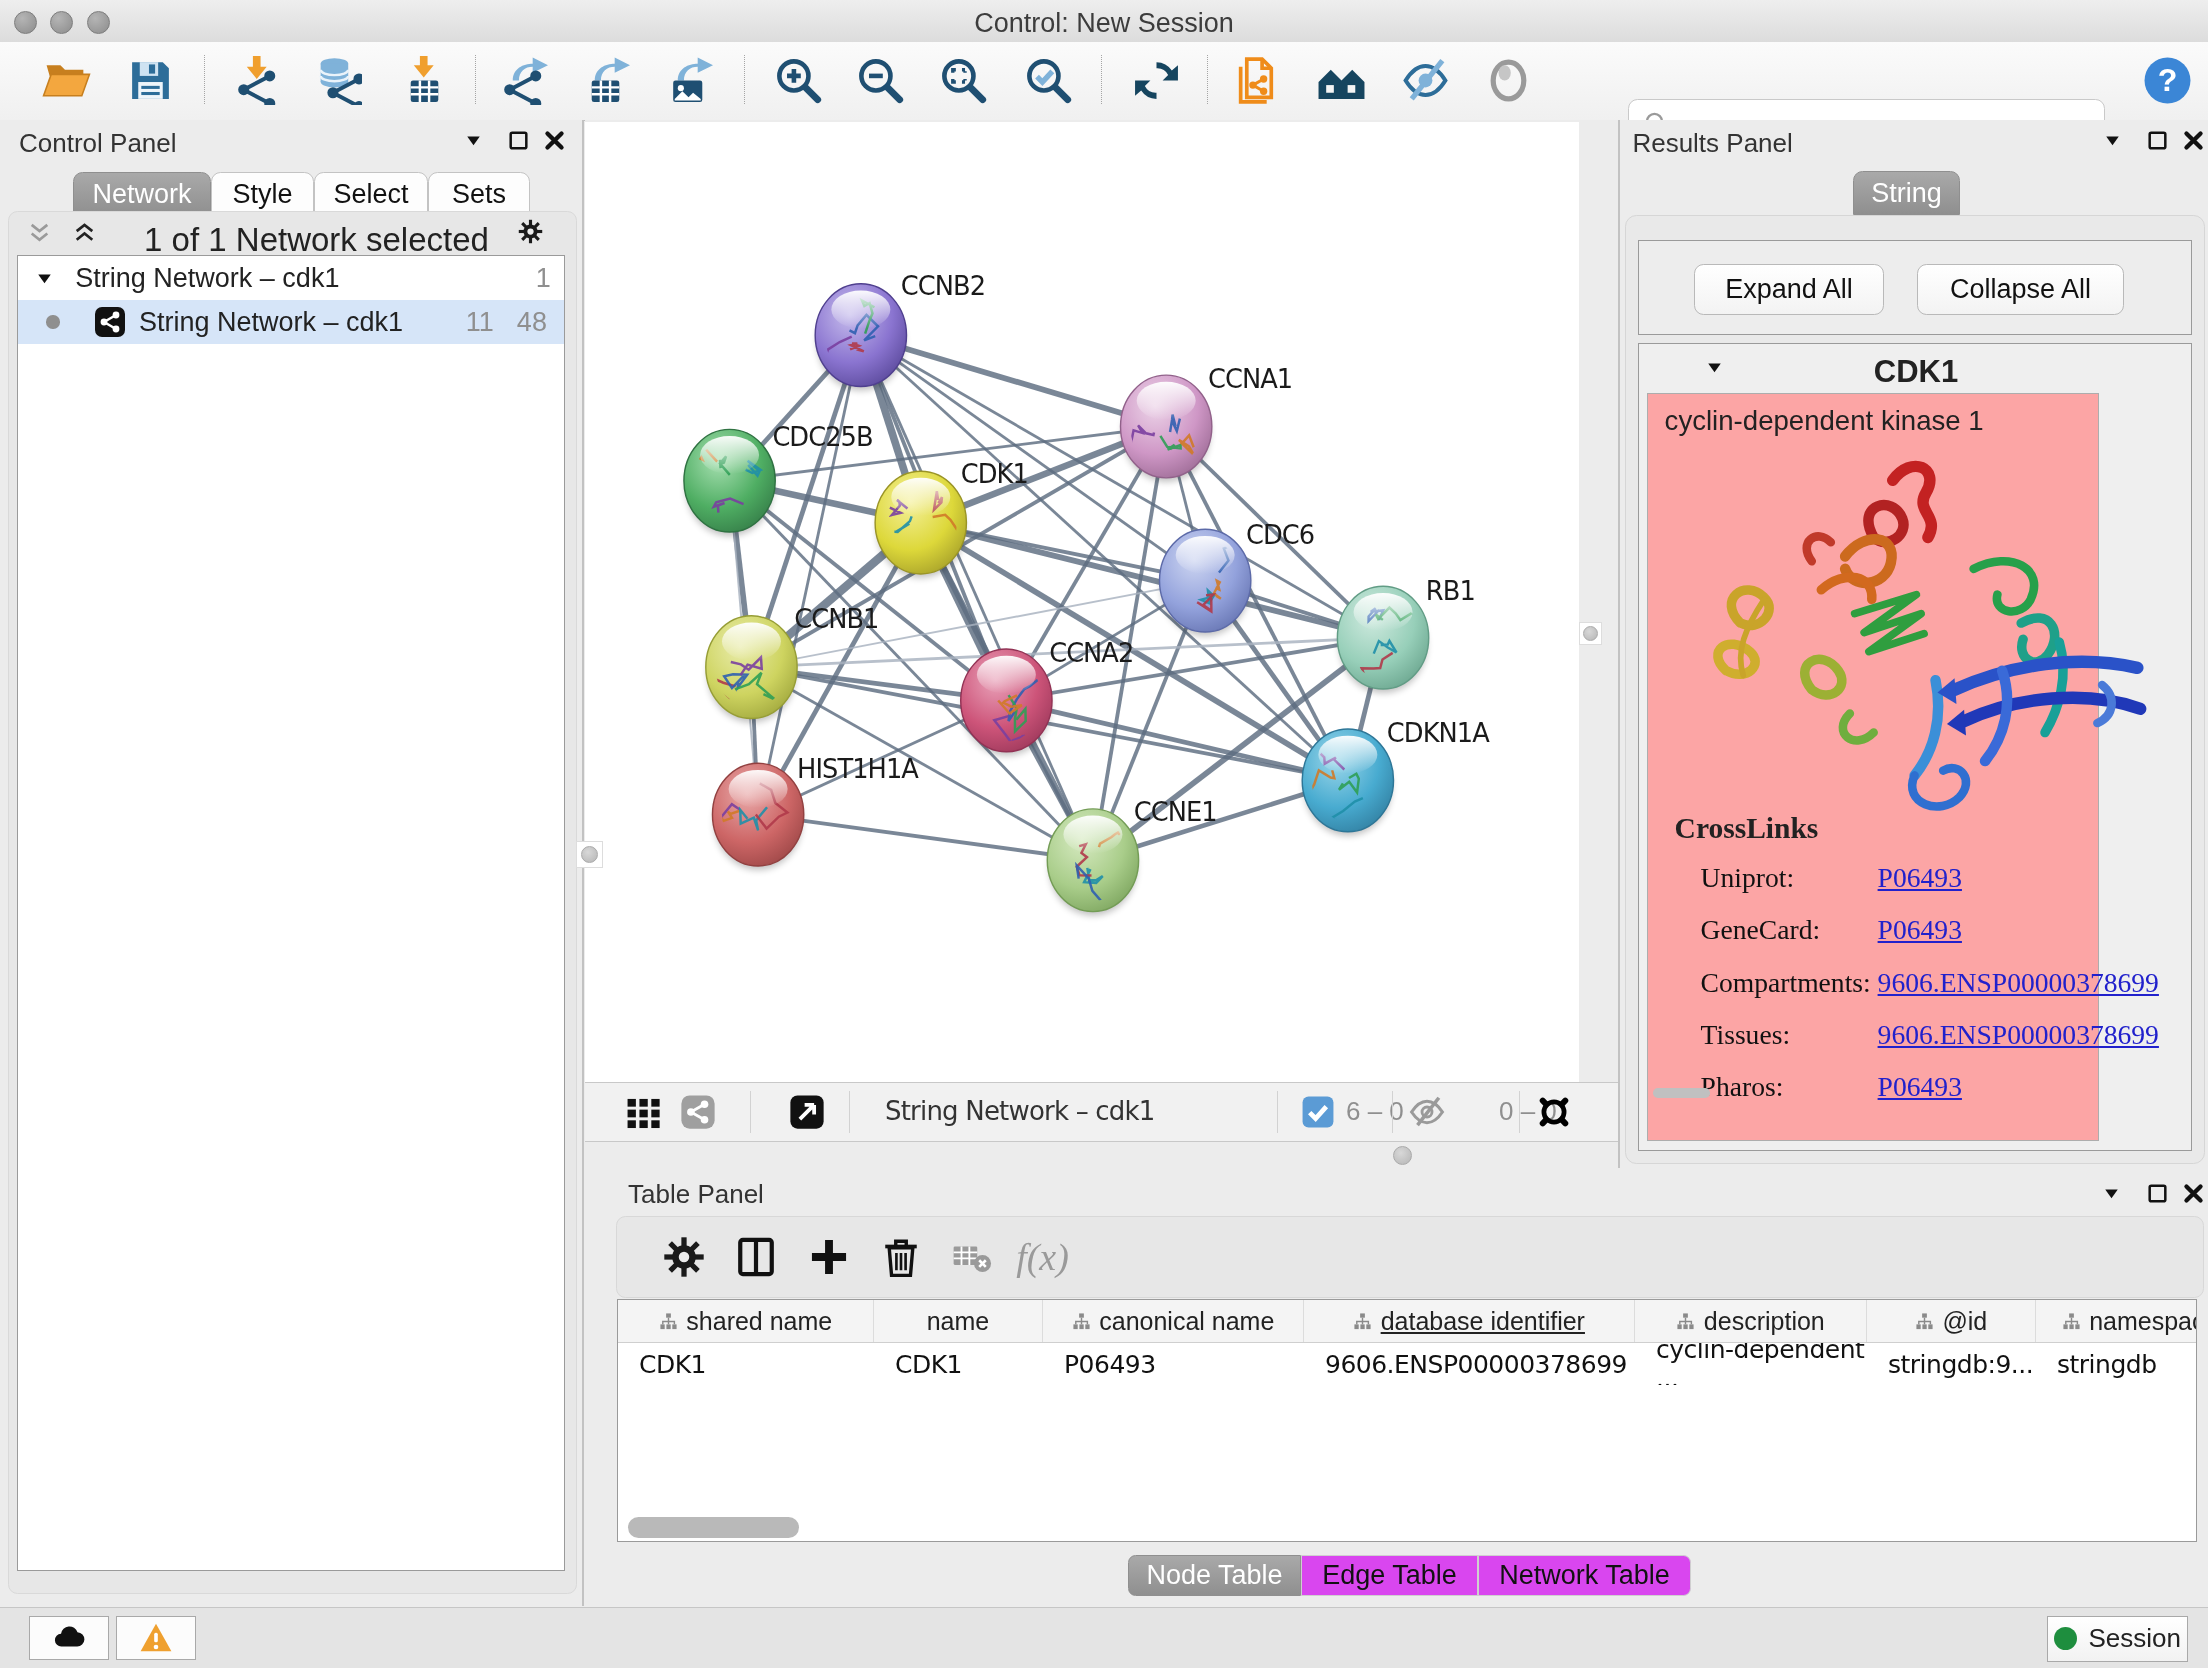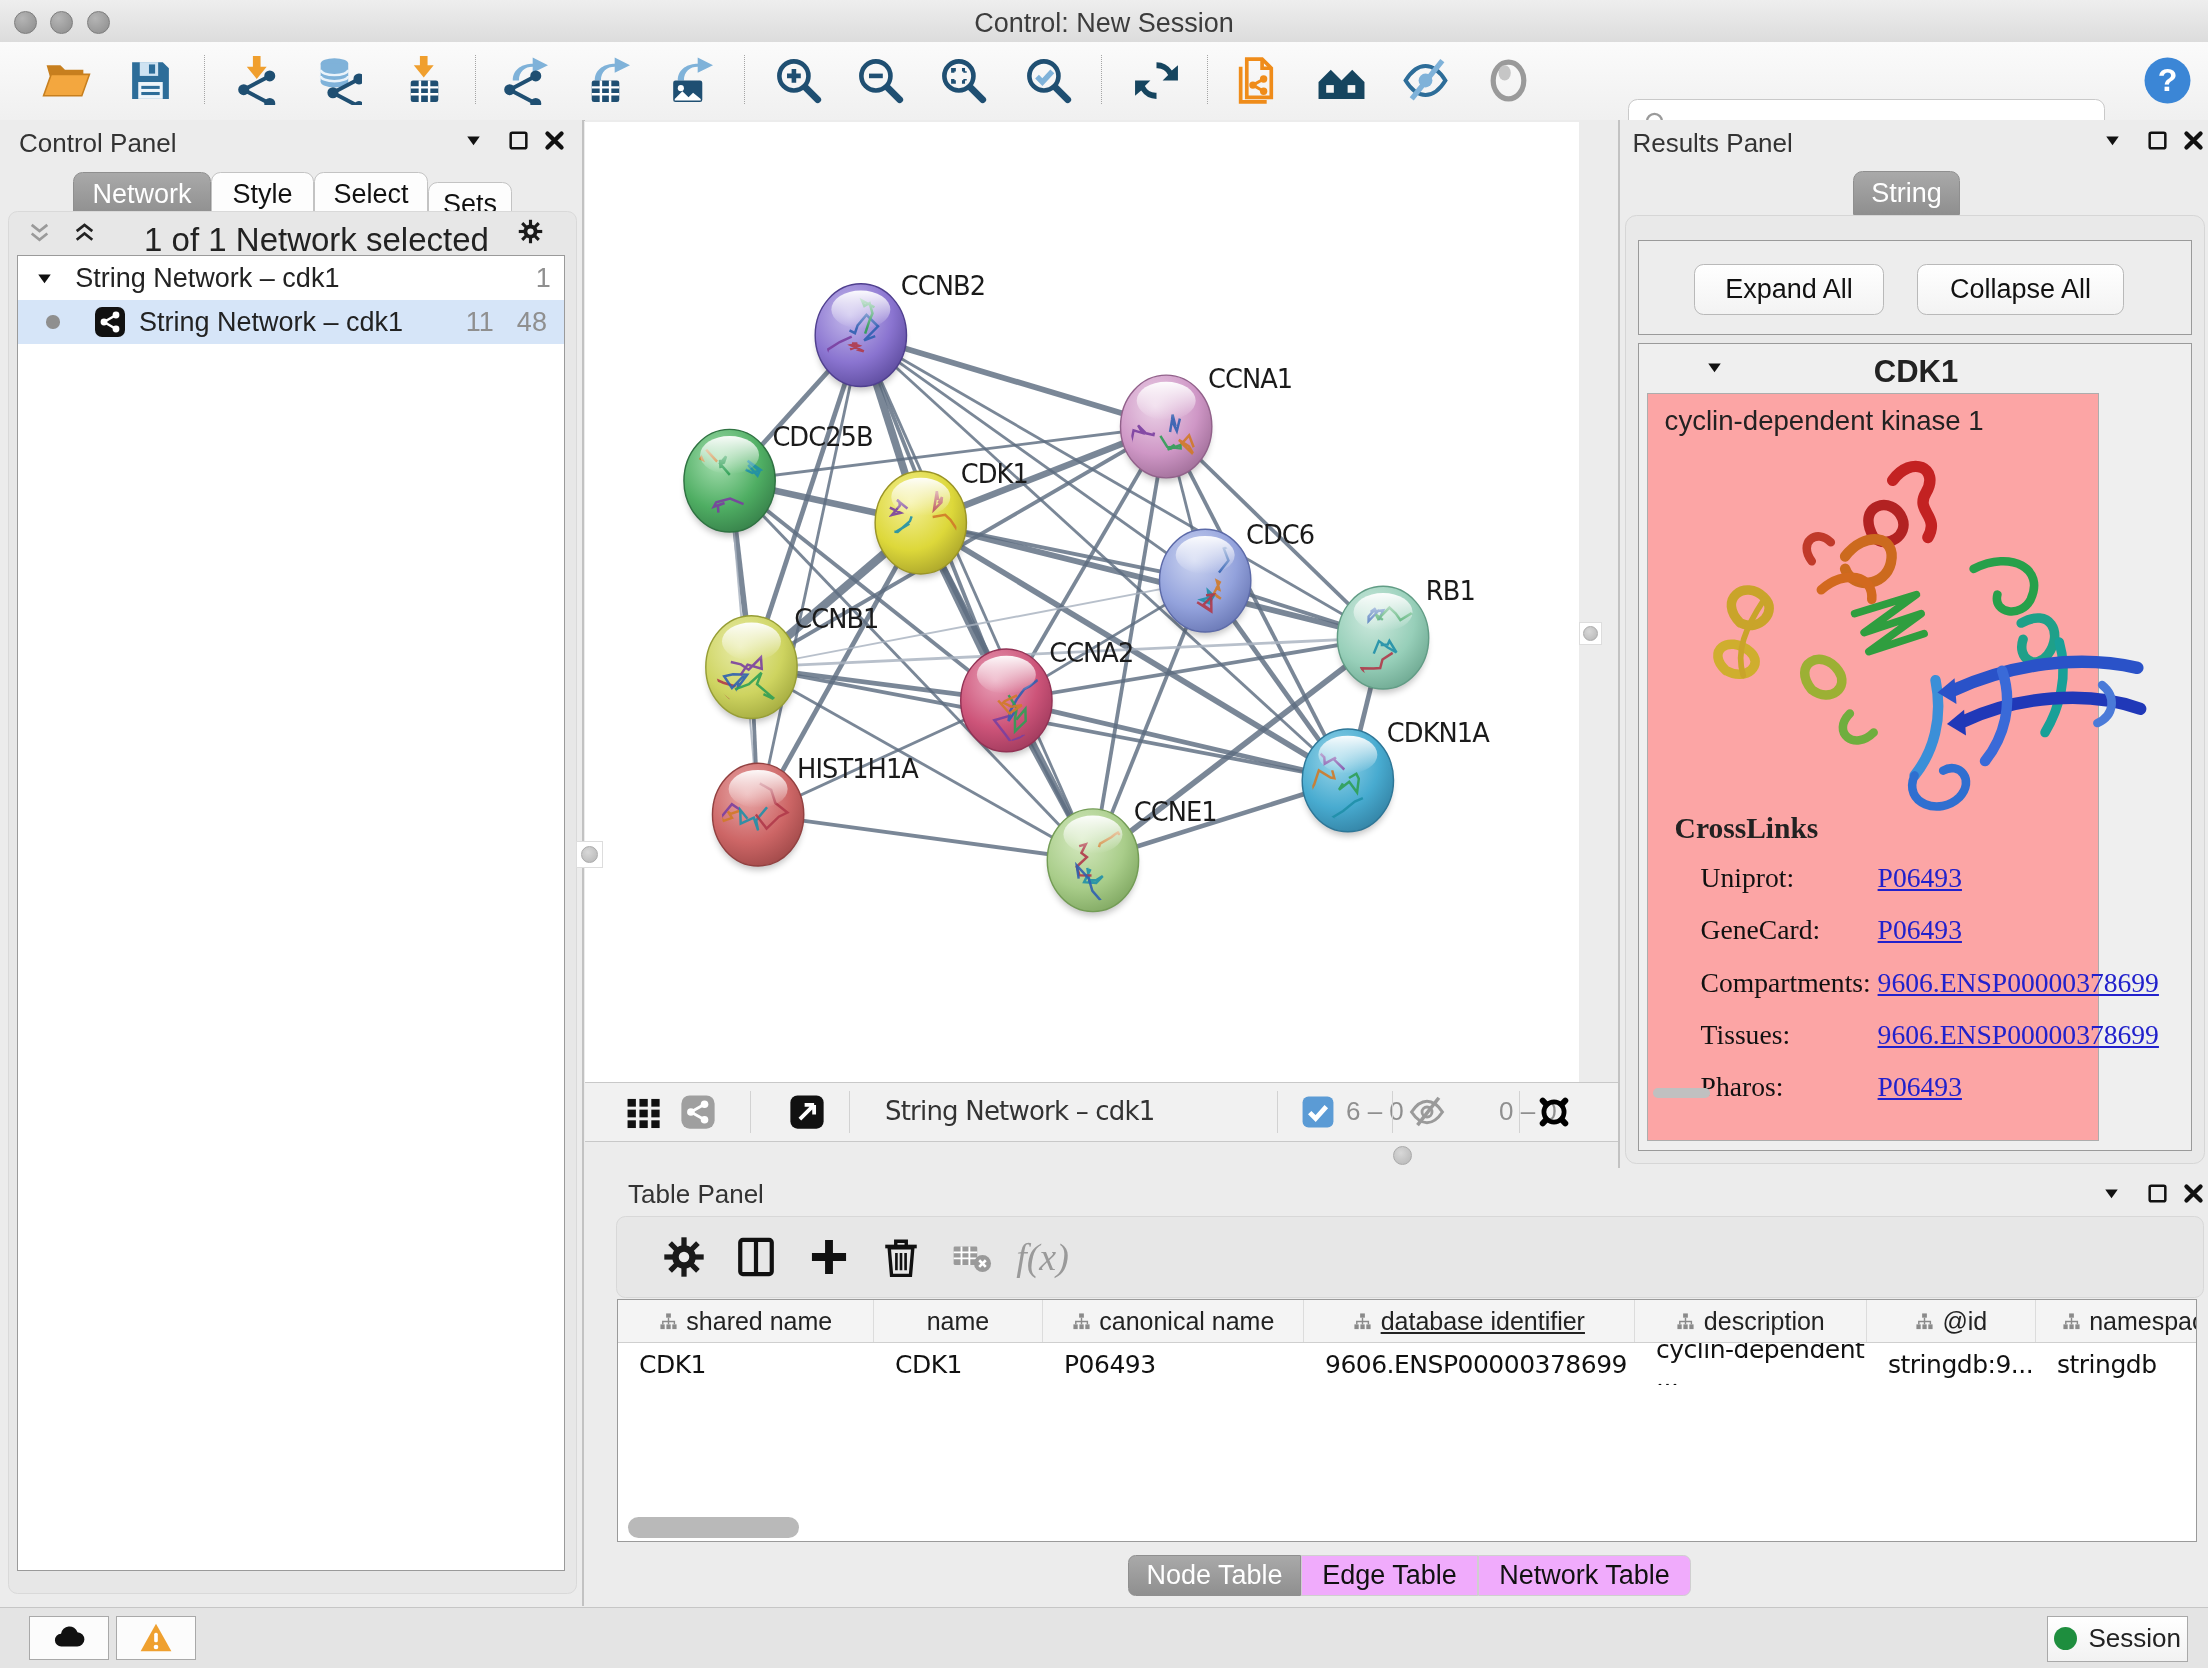--- a/index.html
+++ b/index.html
@@ -60,21 +60,21 @@
   .ticon{width:53px;height:53px;top:13.3px;display:flex;align-items:center;justify-content:center;cursor:pointer}
   .ticon svg{width:42px;height:42px}
   .ttable{left:32px;top:131px;width:1580px;height:243px;background:#fff;border:1.9px solid #9a9a9a;box-sizing:border-box;overflow:hidden}
   .thead{display:flex;height:42px;background:#f4f4f4;border-bottom:1.9px solid #cfcfcf}
   .th{display:flex;align-items:center;justify-content:center;gap:8.6px;font-size:25px;color:#222;
       border-right:1.9px solid #dcdcdc;box-sizing:border-box;flex:none;overflow:hidden}
   .trow{display:flex;height:42px}
   .td{display:flex;align-items:center;font-size:25px;color:#111;padding-left:21px;box-sizing:border-box;flex:none;overflow:hidden;
       font-family:"DejaVu Sans",sans-serif;letter-spacing:-0.5px}
   .hscroll{left:9.5px;top:217px;width:171px;height:21px;background:#b9b9b9;border-radius:10.5px}
-  .btab{height:41px;display:flex;align-items:center;justify-content:center;font-size:27px;background:#f0abfc;
+  .btab{height:41px;display:flex;align-items:center;justify-content:center;font-size:27px;background:#d946ef;
     border:1px solid #cfcfcf;box-sizing:border-box;cursor:pointer;color:#111}
   .btab.sel{background:linear-gradient(#a9a9a9,#8f8f8f);color:#fff;border-color:#8f8f8f}
   
   .bbar{left:0;top:1607px;width:2208px;height:61px;background:#e4e4e4;border-top:1.9px solid #c6c6c6;box-sizing:border-box}
   .bbtn{width:78px;height:42px;top:7.6px;background:#fcfcfc;border:1.9px solid #a9a9a9;
     display:flex;align-items:center;justify-content:center;cursor:pointer}
   .bbtn svg{width:34px;height:34px}
   .membtn{left:2047px;top:7.6px;width:139px;height:44px;background:linear-gradient(#ffffff,#f2f2f2);
     border:1.9px solid #a9a9a9;display:flex;align-items:center;justify-content:center;gap:11.4px;font-size:26px;cursor:pointer}
   .memdot{width:23px;height:23px;border-radius:50%;background:#1e8e3e}
@@ -310,21 +310,21 @@
     </div>
   <div class="abs pbtn" style="left:538px;top:4.8px">
       <svg viewBox="0 0 32 32">
         <path d="M7 7l18 18M25 7L7 25" stroke="#111" stroke-width="5.5" stroke-linecap="round"></path>
       </svg>
     </div>
   <div id="cp-tabs">
       <div class="abs tab sel" style="left: 73px; top: 52px; width: 138px;">Network</div>
       <div class="abs tab" style="left: 211px; top: 52px; width: 103px;">Style</div>
       <div class="abs tab" style="left: 314px; top: 52px; width: 114px;">Select</div>
-      <div class="abs tab" style="left: 428px; top: 52px; width: 84px; margin-top: 10px;">Sets</div>
+      <div class="abs tab" style="left: 428px; top: 52px; width: 102px;">Sets</div>
     </div>
   <div class="abs cp-content"></div>
   <div class="abs pbtn" style="left:23px;top:97px">
       <svg viewBox="0 0 32 32">
         <path d="M6 5l10 8 10-8M6 16l10 8 10-8" stroke="#9a9a9a" stroke-width="3.4" fill="none"></path>
       </svg>
     </div>
   <div class="abs pbtn" style="left:68px;top:97px">
       <svg viewBox="0 0 32 32">
         <path d="M6 13L16 5l10 8M6 24l10-8 10 8" stroke="#222" stroke-width="3.4" fill="none"></path>

